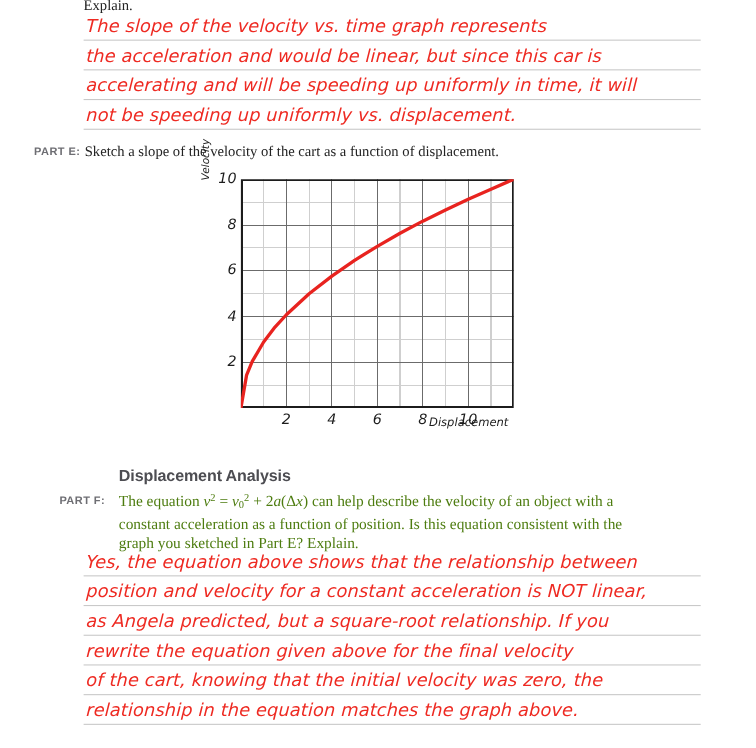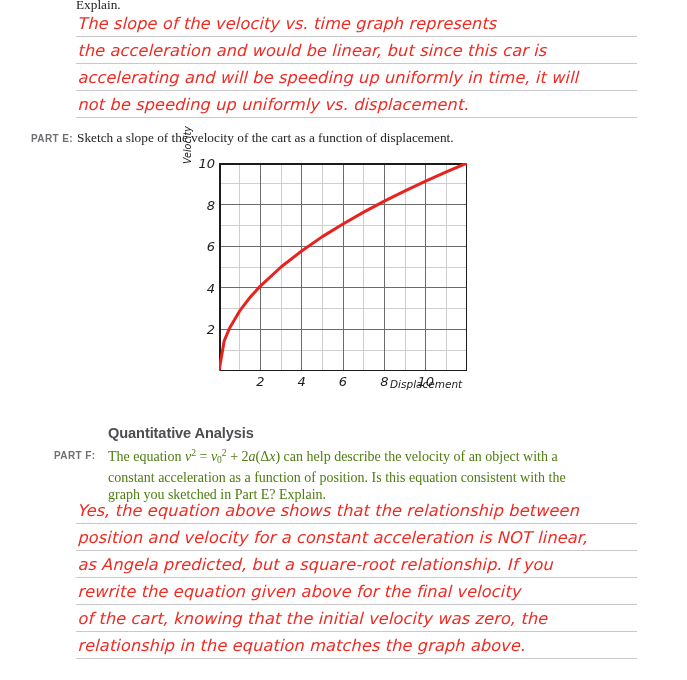--- a/index.html
+++ b/index.html
@@ -151,21 +151,21 @@
         <div class="ytick" style="top: 41.6px;">8</div>
         <div class="ytick" style="top: 0px;">10</div>
         <div class="xtick" style="left: 41.3333px;">2</div>
         <div class="xtick" style="left: 82.6667px;">4</div>
         <div class="xtick" style="left: 124px;">6</div>
         <div class="xtick" style="left: 165.333px;">8</div>
         <div class="xtick" style="left: 206.667px;">10</div>
       </div>
   </div>
 
-  <div id="qa-head">Quantitative Analysis</div>
+  <div id="qa-head">Displacement Analysis</div>
 
   <span class="partlabel" id="partf-label">PART F:</span>
   <div class="serif" id="partf-text"><span>The equation </span><span class="math"><span class="mi">v</span><span class="supn">2</span> = <span class="mi">v</span><span class="sub">0</span><span class="supn">2</span> + 2<span class="mi">a</span>(Δ<span class="mi">x</span>)</span><span> can help describe the velocity of an object with a constant acceleration as a function of position. Is this equation consistent with the graph you sketched in Part E? Explain.</span></div>
 
   <div class="hw-block" id="hw-bottom" style="left:76px;top:497px;width:561px;">
     <div class="hw-line">
       <span class="hw-text">Yes, the equation above shows that the relationship between</span>
     </div>
     <div class="hw-line">
       <span class="hw-text">position and velocity for a constant acceleration is NOT linear,</span>

